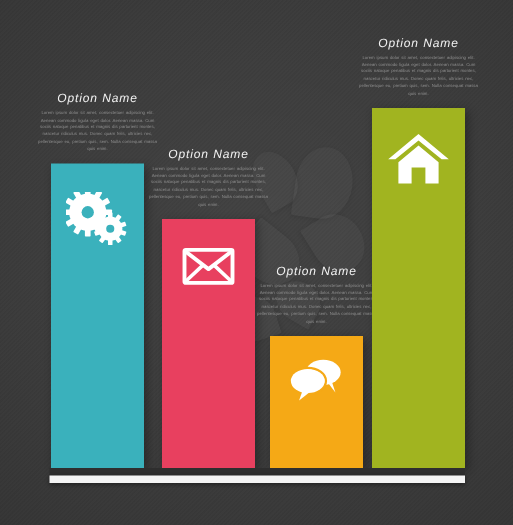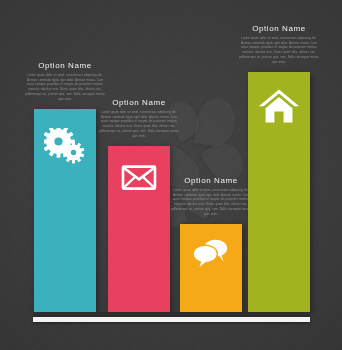--- a/index.html
+++ b/index.html
@@ -74,20 +74,21 @@
     position: absolute;
     text-align: center;
   }
   .caption .opt-title {
     color: #f2f2f2;
     font-size: 8px;
     letter-spacing: 0.6px;
     margin: 0 0 3px 0;
     white-space: nowrap;
     font-weight: 400;
+    font-style: italic;
   }
   .caption .opt-body {
     color: #8e8e8e;
     font-size: 2.9px;
     line-height: 1.62;
     margin: 0;
     text-align: center;
     word-spacing: 0.4px;
   }
 

